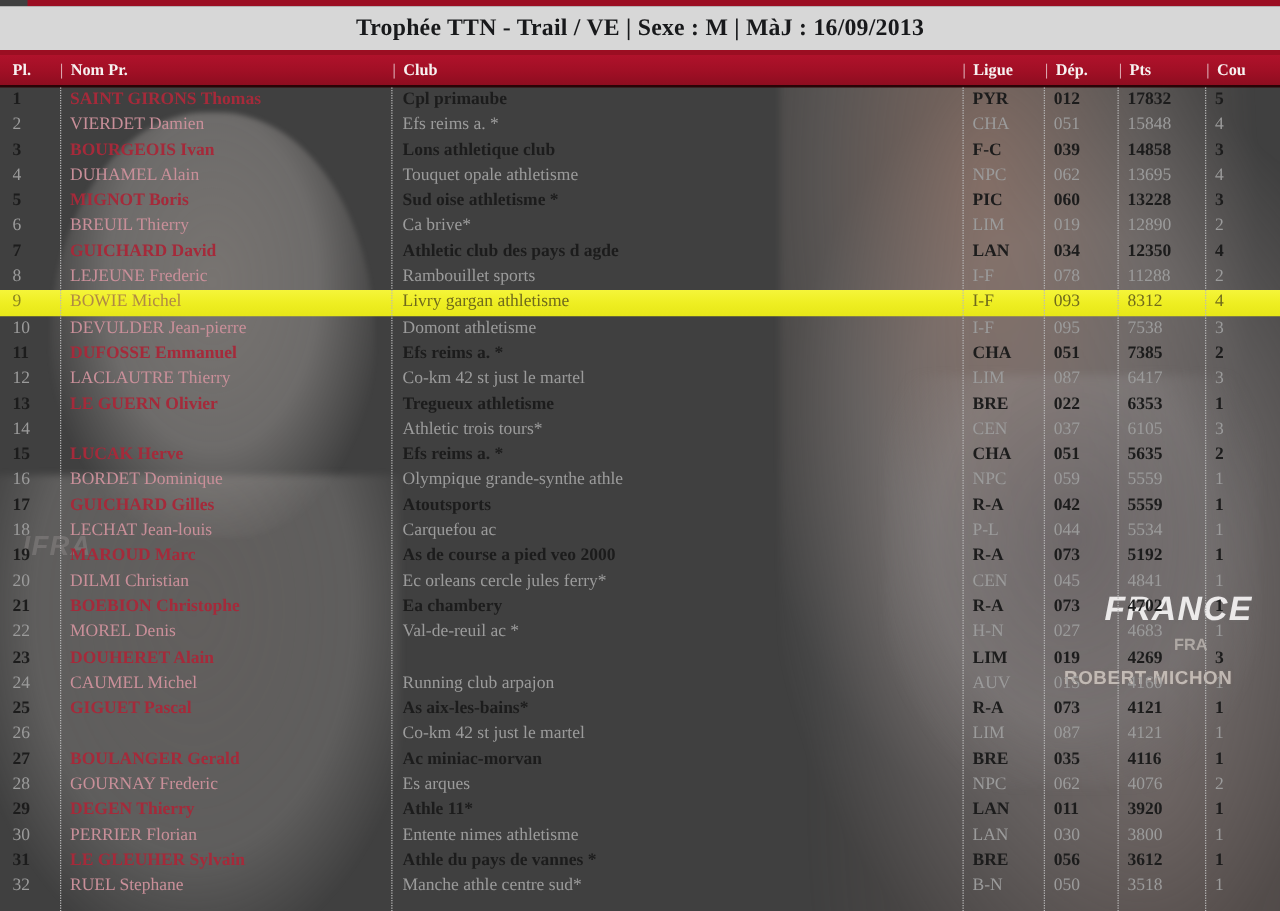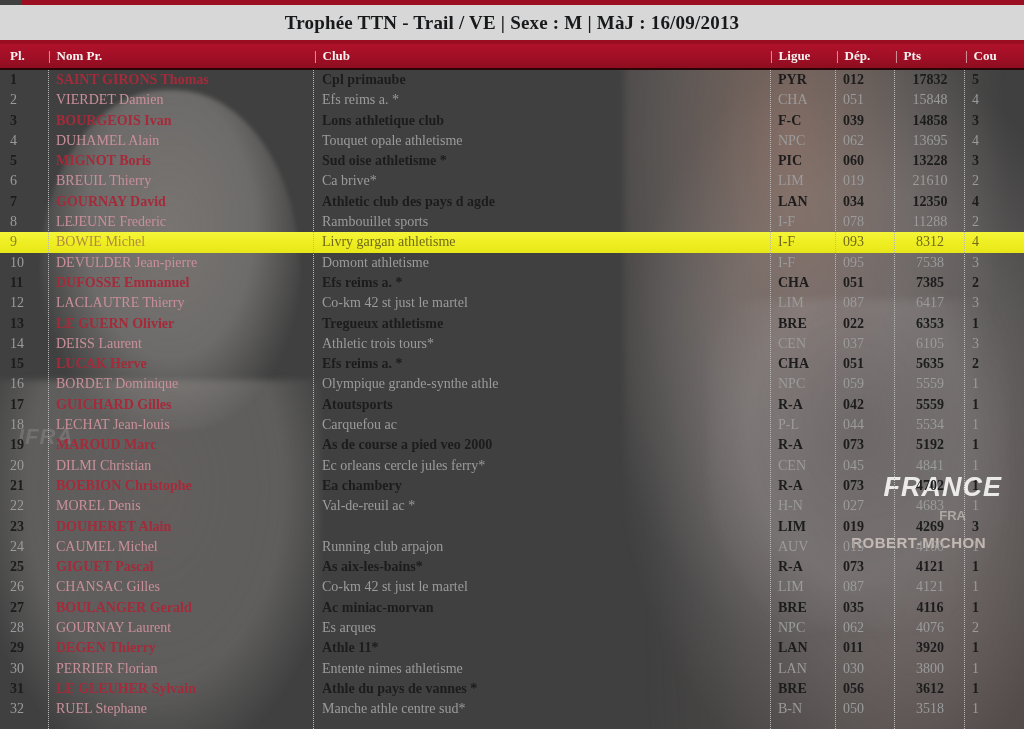--- a/index.html
+++ b/index.html
@@ -237,21 +237,21 @@
   .row.highlight .cell.c-dep,
   .row.highlight .cell.c-pts,
   .row.highlight .cell.c-cou { color: #6f6a1c; font-weight: normal; }
 
   
   .c-pl   { left: 10px;  width: 34px;  text-align: left; }
   .c-nom  { left: 56px;  width: 250px; text-align: left; }
   .c-club { left: 322px; width: 440px; text-align: left; }
   .c-lig  { left: 778px; width: 50px;  text-align: left; }
   .c-dep  { left: 843px; width: 44px;  text-align: left; }
-  .c-pts  { left: 902px; width: 56px;  text-align: center; }
+  .c-pts  { left: 902px; width: 56px;  text-align: left; }
   .c-cou  { left: 972px; width: 46px;  text-align: left; }
 
   
   .h-pl   { left: 10px;  width: 40px; }
   .h-nom  { left: 48px;  width: 260px; }
   .h-club { left: 314px; width: 450px; }
   .h-lig  { left: 770px; width: 62px; }
   .h-dep  { left: 836px; width: 56px; }
   .h-pts  { left: 895px; width: 64px; }
   .h-cou  { left: 965px; width: 58px; }
@@ -357,26 +357,26 @@
         <div class="cell c-dep">060</div>
         <div class="cell c-pts">13228</div>
         <div class="cell c-cou">3</div>
       </div>
       <div class="row even">
         <div class="cell c-pl">6</div>
         <div class="cell c-nom">BREUIL Thierry</div>
         <div class="cell c-club">Ca brive*</div>
         <div class="cell c-lig">LIM</div>
         <div class="cell c-dep">019</div>
-        <div class="cell c-pts">21610</div>
+        <div class="cell c-pts">12890</div>
         <div class="cell c-cou">2</div>
       </div>
       <div class="row odd">
         <div class="cell c-pl">7</div>
-        <div class="cell c-nom">GOURNAY David</div>
+        <div class="cell c-nom">GUICHARD David</div>
         <div class="cell c-club">Athletic club des pays d agde</div>
         <div class="cell c-lig">LAN</div>
         <div class="cell c-dep">034</div>
         <div class="cell c-pts">12350</div>
         <div class="cell c-cou">4</div>
       </div>
       <div class="row even">
         <div class="cell c-pl">8</div>
         <div class="cell c-nom">LEJEUNE Frederic</div>
         <div class="cell c-club">Rambouillet sports</div>
@@ -425,21 +425,20 @@
         <div class="cell c-pl">13</div>
         <div class="cell c-nom">LE GUERN Olivier</div>
         <div class="cell c-club">Tregueux athletisme</div>
         <div class="cell c-lig">BRE</div>
         <div class="cell c-dep">022</div>
         <div class="cell c-pts">6353</div>
         <div class="cell c-cou">1</div>
       </div>
       <div class="row even">
         <div class="cell c-pl">14</div>
-        <div class="cell c-nom">DEISS Laurent</div>
         <div class="cell c-club">Athletic trois tours*</div>
         <div class="cell c-lig">CEN</div>
         <div class="cell c-dep">037</div>
         <div class="cell c-pts">6105</div>
         <div class="cell c-cou">3</div>
       </div>
       <div class="row odd">
         <div class="cell c-pl">15</div>
         <div class="cell c-nom">LUCAK Herve</div>
         <div class="cell c-club">Efs reims a. *</div>
@@ -532,39 +531,38 @@
         <div class="cell c-pl">25</div>
         <div class="cell c-nom">GIGUET Pascal</div>
         <div class="cell c-club">As aix-les-bains*</div>
         <div class="cell c-lig">R-A</div>
         <div class="cell c-dep">073</div>
         <div class="cell c-pts">4121</div>
         <div class="cell c-cou">1</div>
       </div>
       <div class="row even">
         <div class="cell c-pl">26</div>
-        <div class="cell c-nom">CHANSAC Gilles</div>
         <div class="cell c-club">Co-km 42 st just le martel</div>
         <div class="cell c-lig">LIM</div>
         <div class="cell c-dep">087</div>
         <div class="cell c-pts">4121</div>
         <div class="cell c-cou">1</div>
       </div>
       <div class="row odd">
         <div class="cell c-pl">27</div>
         <div class="cell c-nom">BOULANGER Gerald</div>
         <div class="cell c-club">Ac miniac-morvan</div>
         <div class="cell c-lig">BRE</div>
         <div class="cell c-dep">035</div>
         <div class="cell c-pts">4116</div>
         <div class="cell c-cou">1</div>
       </div>
       <div class="row even">
         <div class="cell c-pl">28</div>
-        <div class="cell c-nom">GOURNAY Laurent</div>
+        <div class="cell c-nom">GOURNAY Frederic</div>
         <div class="cell c-club">Es arques</div>
         <div class="cell c-lig">NPC</div>
         <div class="cell c-dep">062</div>
         <div class="cell c-pts">4076</div>
         <div class="cell c-cou">2</div>
       </div>
       <div class="row odd">
         <div class="cell c-pl">29</div>
         <div class="cell c-nom">DEGEN Thierry</div>
         <div class="cell c-club">Athle 11*</div>

